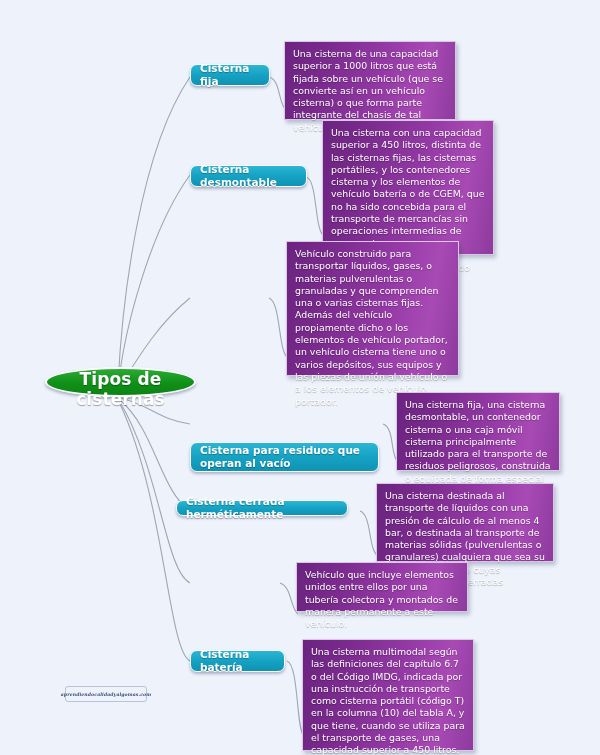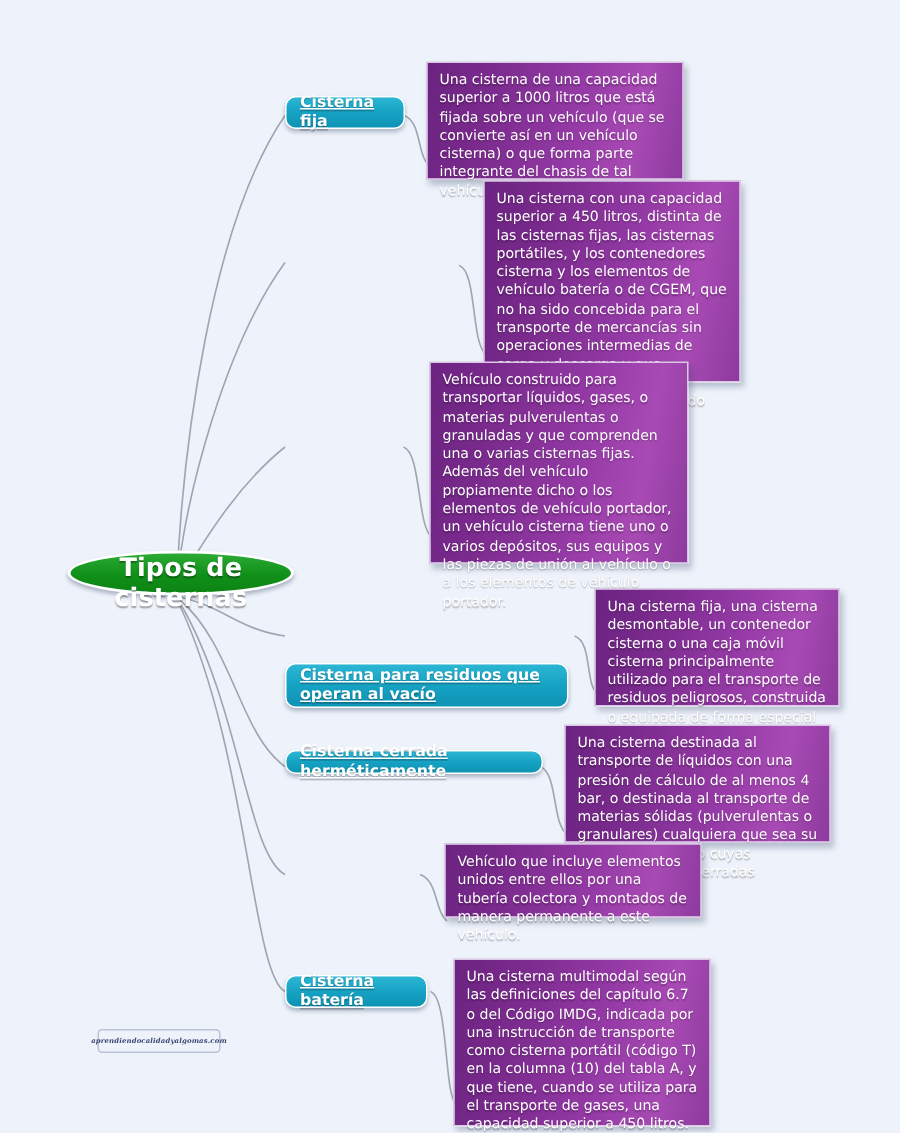--- a/index.html
+++ b/index.html
@@ -39,21 +39,20 @@
     border-radius:7px;
     box-shadow:0 2px 3px rgba(40,60,90,.33);
     color:#ffffff;
     font-weight:bold;
     font-size:10.5px;
     line-height:13px;
     padding:5px 9px;
     box-sizing:border-box;
     display:flex;align-items:center;
     text-shadow:0 1px 1px rgba(0,0,0,.3);
-    text-decoration:underline;
   }
 
   
   .note{
     position:absolute;
     background-image:linear-gradient(100deg,#6b2380 0%,#7b2b8e 25%,#953aa6 58%,#a84ab4 80%,#8d3a9e 100%);
     border:1px solid #d9c7e3;
     box-shadow:2px 3px 4px rgba(40,60,90,.28);
     color:#ffffff;
     font-size:9.4px;
@@ -109,36 +108,39 @@
     <span>Tipos de cisternas</span>
   </div>
 
   <div class="topic" style="left:190px;top:64px;width:80px;height:22px;">
     <span>Cisterna fija</span>
   </div>
   <div class="note" style="left:284px;top:41px;width:172px;height:79px;">
     <span>Una cisterna de una capacidad superior a 1000 litros que está fijada sobre un vehículo (que se convierte así en un vehículo cisterna) o que forma parte integrante del chasis de tal vehículo.</span>
   </div>
 
+  <div class="topic" style="left:190px;top:165px;width:117px;height:22px;">
+    <span>Cisterna desmontable</span>
+  </div>
   <div class="note" style="left:322px;top:120px;width:172px;height:135px;">
     <span>Una cisterna con una capacidad superior a 450 litros, distinta de las cisternas fijas, las cisternas portátiles, y los contenedores cisterna y los elementos de vehículo batería o de CGEM, que no ha sido concebida para el transporte de mercancías sin operaciones intermedias de carga y descarga y que, normalmente, no puede manipularse más que cuando está vacía.</span>
   </div>
 
   <div class="note" style="left:286px;top:241px;width:173px;height:135px;">
     <span>Vehículo construido para transportar líquidos, gases, o materias pulverulentas o granuladas y que comprenden una o varias cisternas fijas. Además del vehículo propiamente dicho o los elementos de vehículo portador, un vehículo cisterna tiene uno o varios depósitos, sus equipos y las piezas de unión al vehículo o a los elementos de vehículo portador.</span>
   </div>
 
   <div class="topic" style="left:190px;top:410px;width:189px;height:30px;margin-top:32px;">
     <span>Cisterna para residuos que operan al vacío</span>
   </div>
   <div class="note" style="left:396px;top:392px;width:164px;height:79px;">
     <span>Una cisterna fija, una cisterna desmontable, un contenedor cisterna o una caja móvil cisterna principalmente utilizado para el transporte de residuos peligrosos, construida o equipada de forma especial para facilitar el llenado y la descarga de los residuos según las disposiciones del capítulo 6.10.</span>
   </div>
 
-  <div class="topic" style="left:190px;top:500px;width:172px;height:16px;">
+  <div class="topic" style="left:176px;top:500px;width:172px;height:16px;">
     <span>Cisterna cerrada herméticamente</span>
   </div>
   <div class="note" style="left:376px;top:483px;width:178px;height:79px;">
     <span>Una cisterna destinada al transporte de líquidos con una presión de cálculo de al menos 4 bar, o destinada al transporte de materias sólidas (pulverulentas o granulares) cualquiera que sea su presión de cálculo cuyas aberturas están cerradas herméticamente.</span>
   </div>
 
   <div class="note" style="left:296px;top:562px;width:172px;height:50px;">
     <span>Vehículo que incluye elementos unidos entre ellos por una tubería colectora y montados de manera permanente a este vehículo.</span>
   </div>
 

